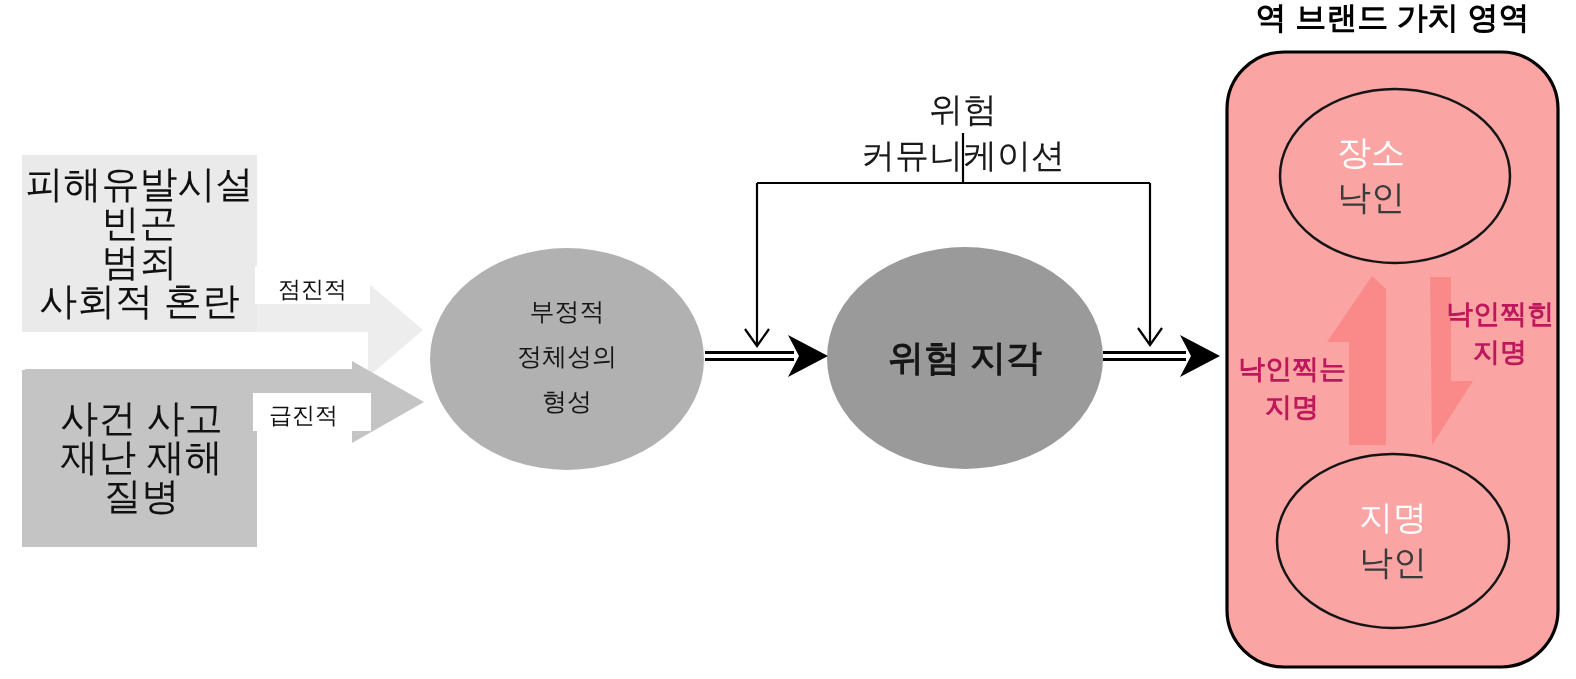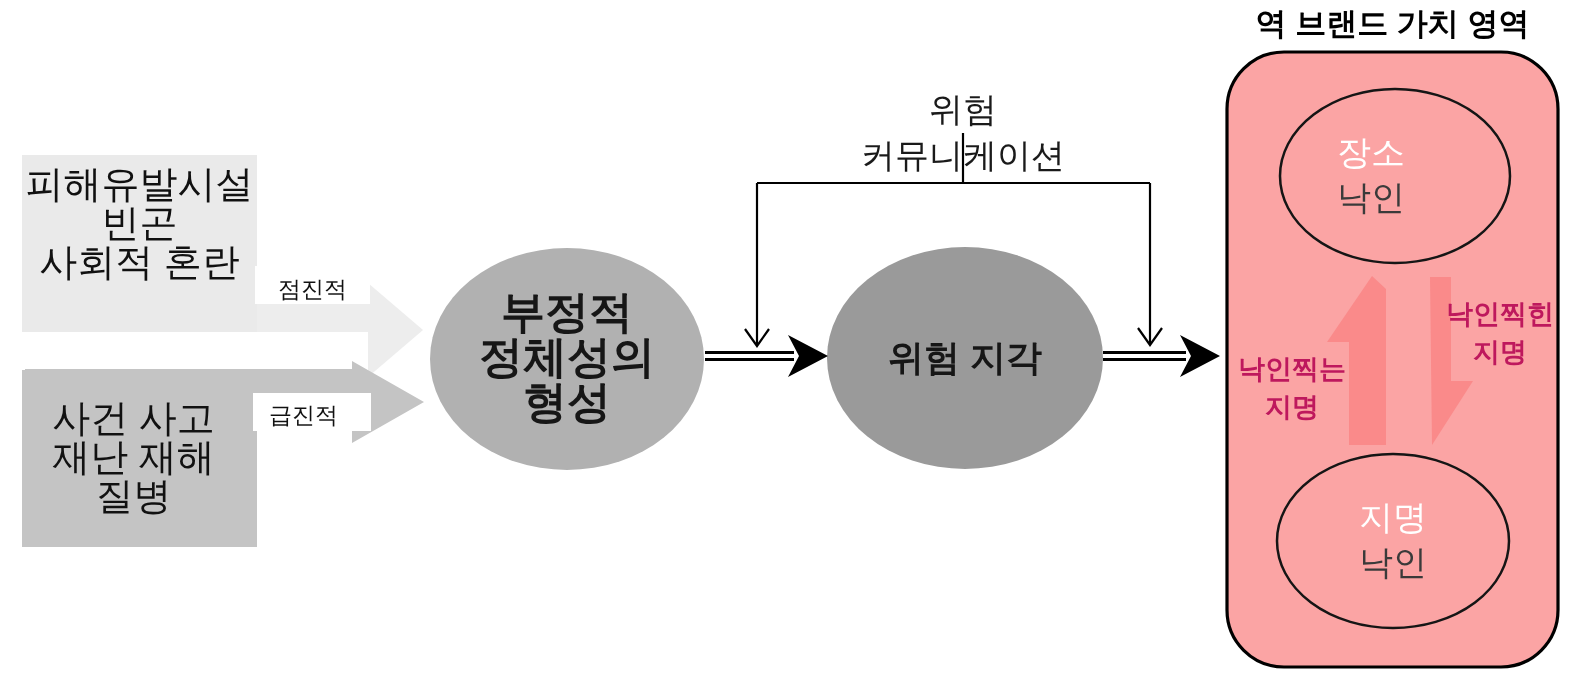--- a/index.html
+++ b/index.html
@@ -4,21 +4,21 @@
 <style>
   html,body{margin:0;padding:0;background:#fff;}
   .canvas{
     position:relative;width:1576px;height:679px;background:#ffffff;
     font-family:"Liberation Sans", sans-serif;color:#111;overflow:hidden;
   }
   .gfx{position:absolute;left:0;top:0;}
   .txt{position:absolute;text-align:center;color:#111;white-space:nowrap;}
   .t29{font-size:38px;line-height:39px;}
   .t27{font-size:23px;line-height:38px;}
-  .t33b{font-size:44px;line-height:45px;font-weight:bold;color:#161616;}
+  .t33b{font-size:25px;line-height:45px;font-weight:normal;color:#161616;}
   .t36b{font-size:36px;line-height:42px;font-weight:bold;color:#161616;}
   .t34{font-size:34px;line-height:46px;color:#1a1a1a;}
   .t31b{font-size:31px;line-height:36px;font-weight:bold;color:#000;}
   .t34e{font-size:34px;line-height:45px;}
   .t27b{font-size:27px;line-height:38px;font-weight:bold;color:#be185d;}
   .white-line{color:#ffffff;}
   .dark-line{color:#3a3a3a;}
 </style>
 </head>
 <body>
@@ -65,24 +65,25 @@
     <polygon points="1372,276 1327,342 1349,342 1349,445 1386,445 1386,289" fill="#fa8a8a"></polygon>
     <polygon points="1430,277 1451,277 1451,381 1473,381 1432,445" fill="#fa8a8a"></polygon>
 
     <ellipse cx="1395" cy="176" rx="115" ry="87" fill="none" stroke="#151515" stroke-width="2.5"></ellipse>
     <ellipse cx="1393" cy="541" rx="116" ry="87" fill="none" stroke="#151515" stroke-width="2.5"></ellipse>
   </svg>
 
   <div class="txt t29" style="left:22px;top:165px;width:235px;">
     <div>피해유발시설</div>
     <div>빈곤</div>
+    <div>범죄</div>
     <div>사회적 혼란</div>
   </div>
 
-  <div class="txt t29" style="left:22px;top:399px;width:223px;">
+  <div class="txt t29" style="left:30px;top:399px;width:223px;">
     <div>사건 사고</div>
     <div>재난 재해</div>
     <div>질병</div>
   </div>
 
   <div class="txt t27" style="left:255px;top:270px;width:115px;">점진적</div>
   <div class="txt t27" style="left:253px;top:396px;width:101px;">급진적</div>
 
   <div class="txt t33b" style="left:430px;top:289px;width:274px;">
     <div>부정적</div>
@@ -90,21 +91,21 @@
     <div>형성</div>
   </div>
 
   <div class="txt t36b" style="left:827px;top:337px;width:276px;">위험 지각</div>
 
   <div class="txt t34" style="left:810px;top:38px;width:306px;margin-top:48px;">
     <div>위험</div>
     <div>커뮤니케이션</div>
   </div>
 
-  <div class="txt t31b" style="left:1227px;top:6px;width:331px;">역 브랜드 가치 영역</div>
+  <div class="txt t31b" style="left:1227px;top:0;width:331px;">역 브랜드 가치 영역</div>
 
   <div class="txt t34e" style="left:1256px;top:130px;width:230px;">
     <div class="white-line">장소</div>
     <div class="dark-line">낙인</div>
   </div>
 
   <div class="txt t34e" style="left:1277px;top:495px;width:232px;">
     <div class="white-line">지명</div>
     <div class="dark-line">낙인</div>
   </div>

